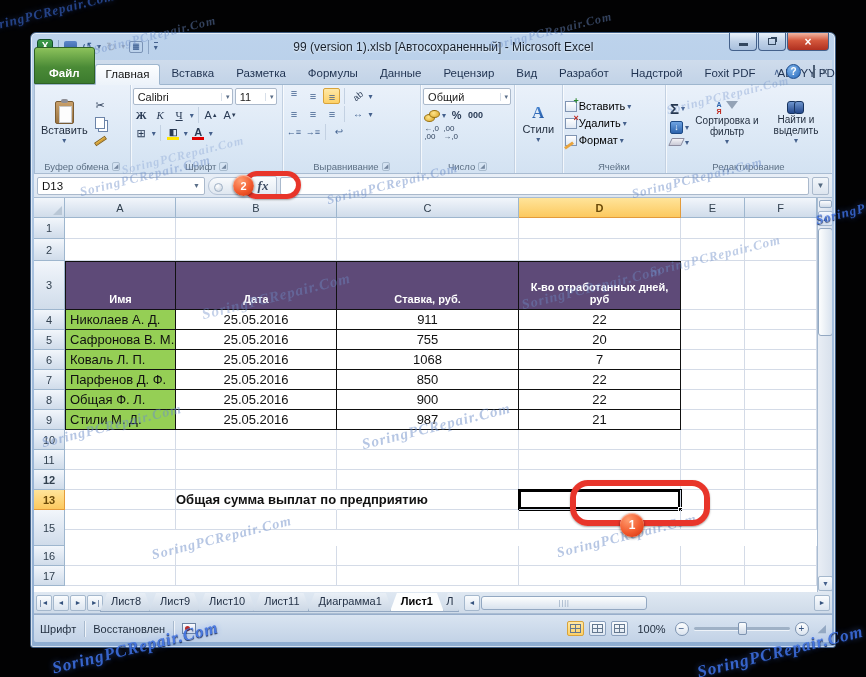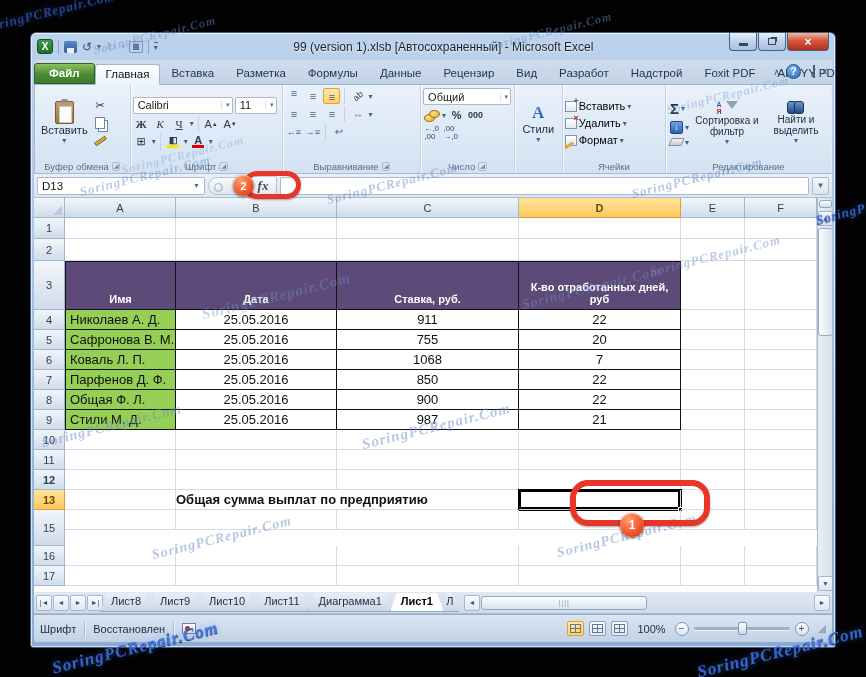--- a/index.html
+++ b/index.html
@@ -29,21 +29,21 @@
         background:linear-gradient(#e9f1fa,#c0d2e8 50%,#a9c0dd);display:flex;align-items:center;justify-content:center;
         font-size:10px;color:#33475f;}
   .fbtn .bar{width:9px;height:3px;background:#33475f;margin-top:6px;}
   .fbtn .rbox{width:8px;height:7px;border:1px solid #33475f;box-shadow:2px -2px 0 -1px #33475f;}
   .fbtn.close{width:42px;background:linear-gradient(#f2b7a4,#d4573c 45%,#b03020);color:#fff;font-weight:bold;font-size:12px;}
 
   
   .tabrow{height:24px;margin:0 3px;display:flex;align-items:flex-end;background:linear-gradient(#cfdcec,#c2d3e7);position:relative;}
   .rtab{padding:3px 10px 4px;font-size:11.5px;color:#1f3250;border:1px solid transparent;white-space:nowrap;}
   .rtab.file{background:linear-gradient(#8cc25b,#4a8a36 55%,#3c7b2e);color:#fff;font-weight:bold;
-             border:1px solid #2e6124;border-radius:3px 3px 0 0;padding:3px 14px 4px;}
+             border:1px solid #2e6124;border-radius:3px 3px 0 0;padding:19px 14px 4px;}
   .rtab.active{background:linear-gradient(#fdfeff,#edf3fa);border:1px solid #9eb6ce;border-bottom-color:#edf3fa;
                border-radius:3px 3px 0 0;color:#111;margin-bottom:-1px;z-index:2;}
   .tab-right{position:absolute;right:4px;top:4px;display:flex;align-items:center;gap:6px;}
   .chev{font-size:9px;color:#44608c;}
   .helpbtn{width:15px;height:15px;border-radius:50%;background:radial-gradient(circle at 35% 30%,#7fb4ea,#2a6bbd);
            color:#fff;font-size:10px;font-weight:bold;display:flex;align-items:center;justify-content:center;border:1px solid #1d4e8f;}
   .dbtn{font-size:10px;color:#4b5d73;line-height:1;}
   .dbtn .bar{width:8px;height:2px;background:#4b5d73;}
   .dbtn .rbox{width:7px;height:6px;border:1px solid #4b5d73;box-shadow:2px -2px 0 -1px #4b5d73;}
 
@@ -264,21 +264,21 @@
           </div>
         </div>
         <div class="grp-label">
             <span>Буфер обмена</span>
             <span class="launcher">◢</span>
           </div>
       </div>
 
       <div class="grp" style="width:160px;">
         <div class="grp-body">
-          <div class="col" style="width:100%;justify-content:center;">
+          <div class="col" style="width:100%;">
             <div class="rowline">
               <span class="combo" style="width:100px;">
                   <span>Calibri</span>
                   <span class="ca">▾</span>
                 </span>
               <span class="combo" style="width:42px;">
                   <span>11</span>
                   <span class="ca">▾</span>
                 </span>
             </div>

